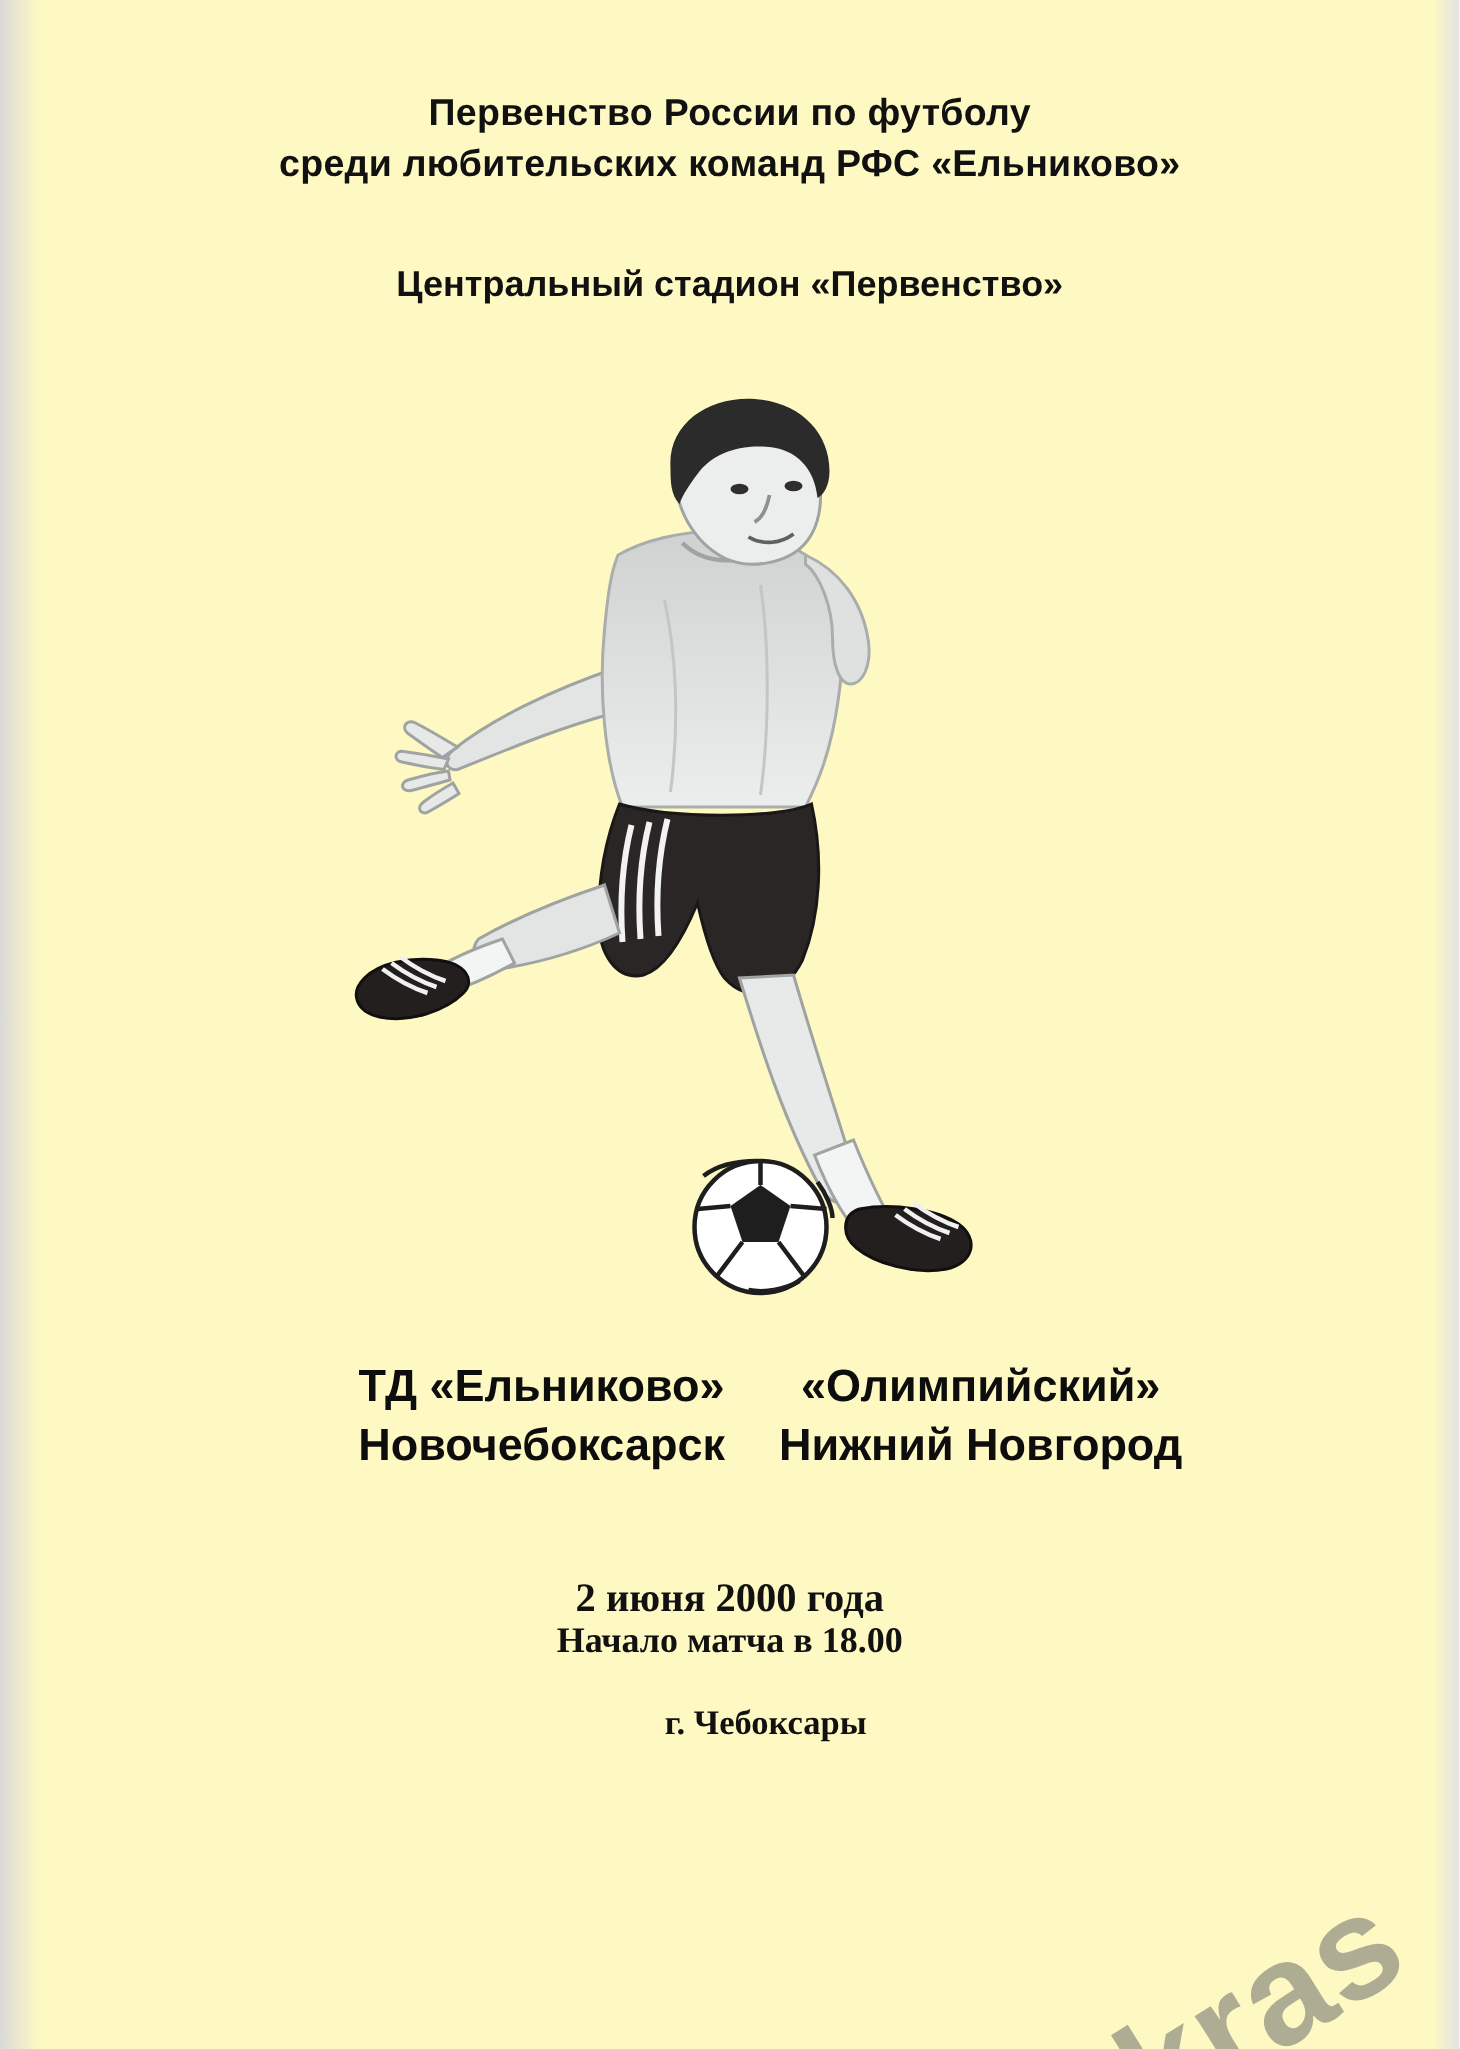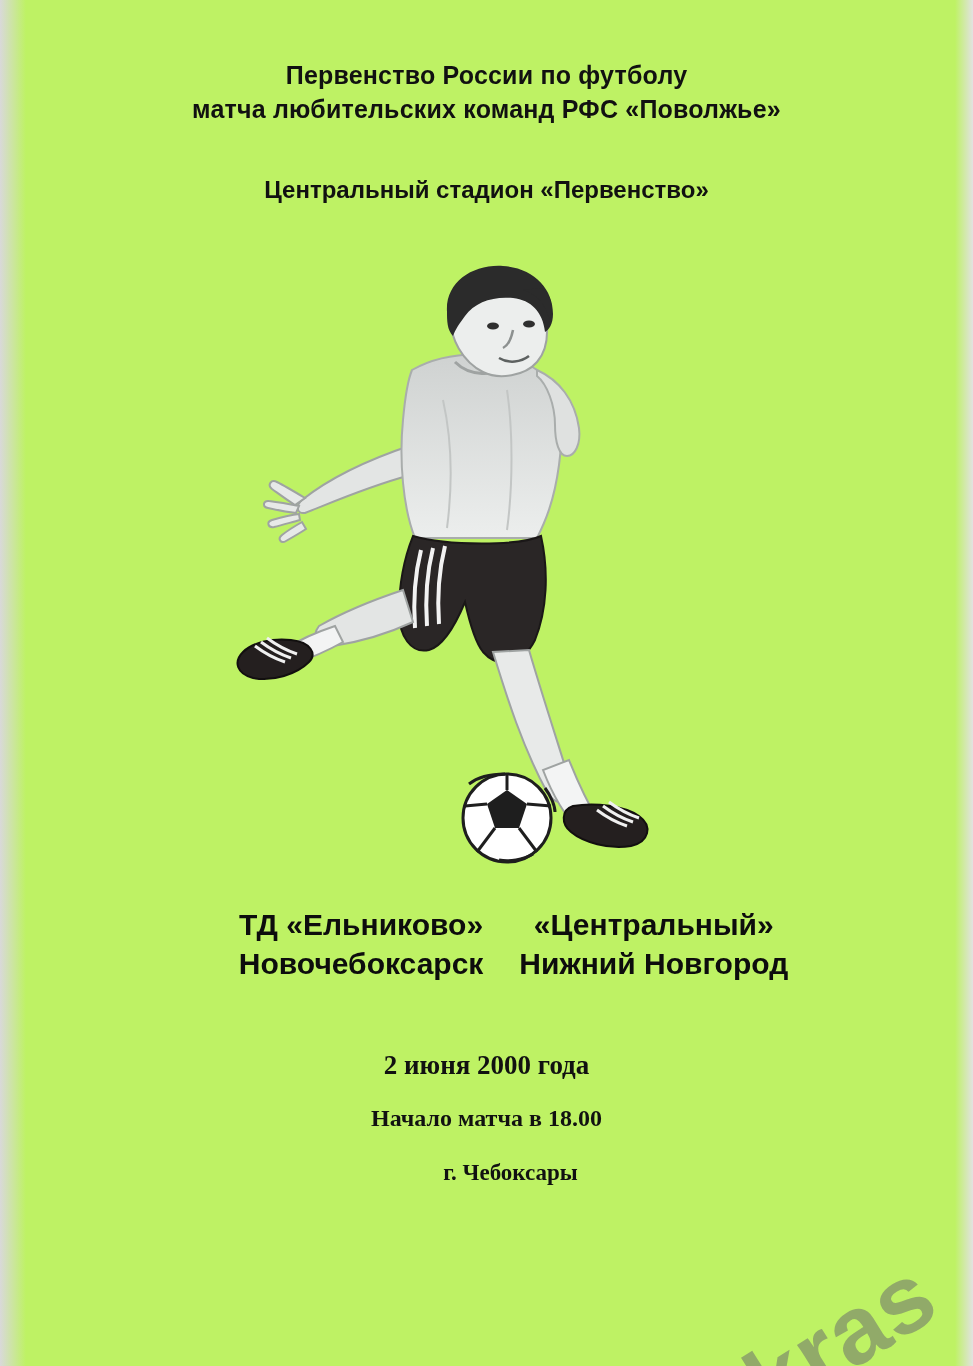--- a/index.html
+++ b/index.html
@@ -11,21 +11,21 @@
     width: 973px;
     height: 1366px;
     font-family: "Liberation Sans", sans-serif;
     color: #1b1b1b;
     position: relative;
     overflow: hidden;
   }
   .page {
     position: absolute;
     inset: 0;
-    background: #bef264;
+    background: #fef9c3;
   }
   
   .page::before {
     content: "";
     position: absolute;
     left: 0; top: 0; bottom: 0;
     width: 26px;
     background: linear-gradient(to right, #d9d9d9, rgba(255,255,255,0));
     pointer-events: none;
   }
@@ -110,21 +110,20 @@
     font-size: 27px;
     font-weight: bold;
     color: #111;
   }
   .match-info .kickoff {
     font-family: "Liberation Serif", serif;
     font-size: 24px;
     font-weight: bold;
     margin-bottom: 28px;
     color: #111;
-    margin-top: 24px;
   }
   .match-info .city {
     font-family: "Liberation Serif", serif;
     font-size: 23px;
     font-weight: bold;
     color: #111;
     padding-left: 48px;
   }
 
   .watermark {
@@ -142,21 +141,21 @@
     white-space: nowrap;
   }
 </style>
 </head>
 <body>
 
 <div class="page">
 
   <div class="header">
     <div class="line">Первенство России по футболу</div>
-    <div class="line">матча любительских команд РФС «Поволжье»</div>
+    <div class="line">среди любительских команд РФС «Ельниково»</div>
   </div>
 
   <div class="venue">Центральный стадион «Первенство»</div>
 
   <div class="illustration">
     <svg width="560" height="620" viewBox="0 0 560 620" xmlns="http://www.w3.org/2000/svg" aria-hidden="true">
       <defs>
         <linearGradient id="shirtFade" x1="0" y1="0" x2="0" y2="1">
           <stop offset="0%" stop-color="#cfd2d1"></stop>
           <stop offset="100%" stop-color="#eceeed"></stop>
@@ -239,21 +238,21 @@
       </g>
     </svg>
   </div>
 
   <div class="teams">
     <div class="team">
       <div class="name">ТД «Ельниково»</div>
       <div class="city">Новочебоксарск</div>
     </div>
     <div class="team">
-      <div class="name">«Центральный»</div>
+      <div class="name">«Олимпийский»</div>
       <div class="city">Нижний Новгород</div>
     </div>
   </div>
 
   <div class="match-info">
     <div class="date">2 июня 2000 года</div>
     <div class="kickoff">Начало матча в 18.00</div>
     <div class="city">г. Чебоксары</div>
   </div>
 

